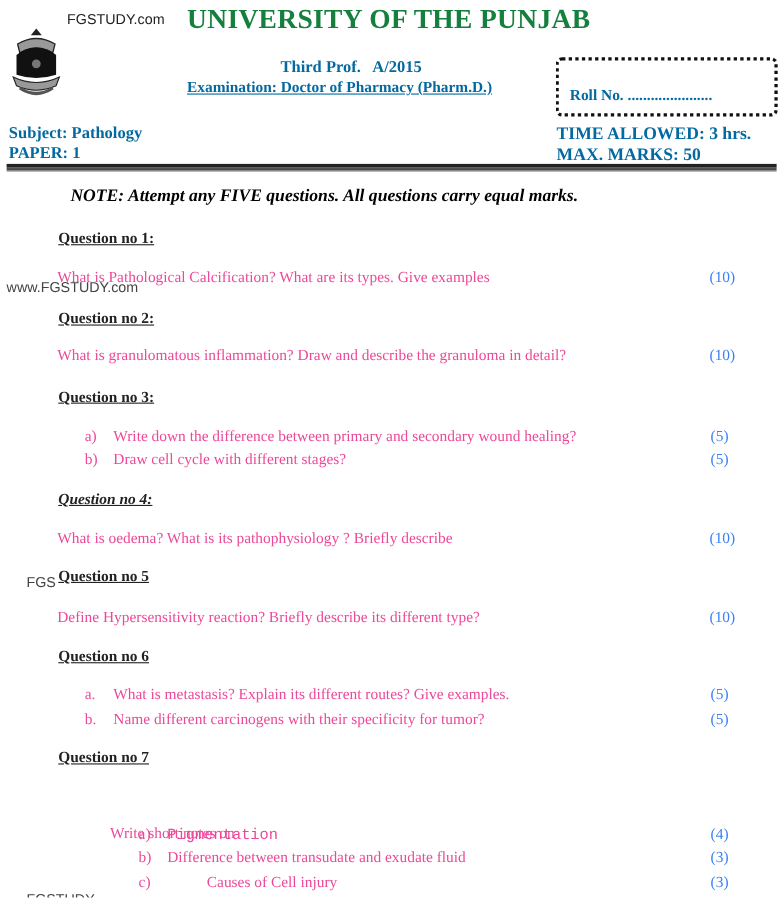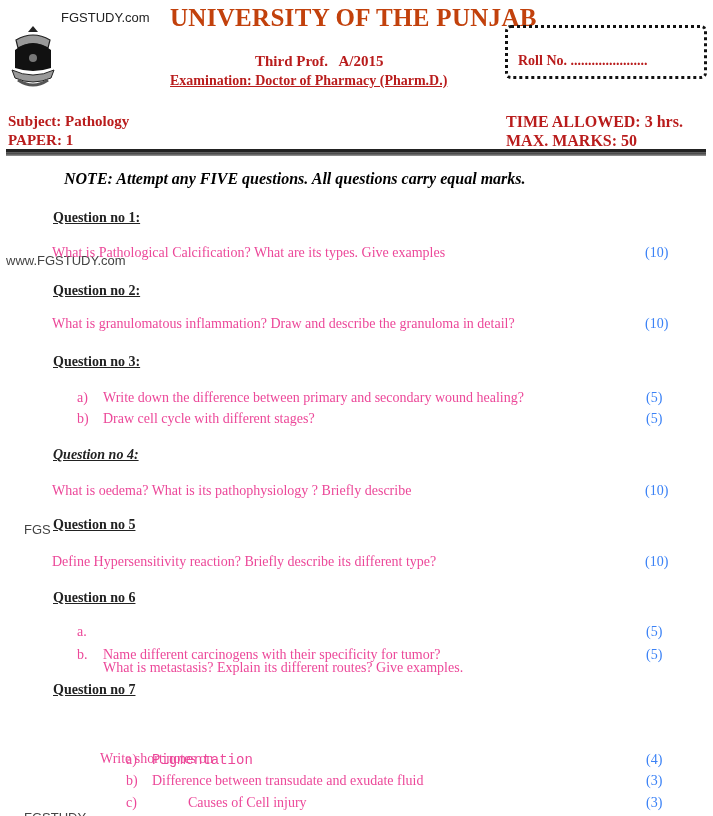--- a/index.html
+++ b/index.html
@@ -2,22 +2,22 @@
 <html><head>
   <meta charset="utf-8">
   <style>
     html, body { margin: 0; padding: 0; background: #ffffff; }
     body {
       width: 713px; height: 816px; position: relative; overflow: hidden;
       font-family: "Liberation Serif", serif; color: #111;
     }
     .abs { position: absolute; white-space: nowrap; }
     .wm { font-family: "Liberation Sans", sans-serif; font-size: 13px; color: #222; font-weight: normal; }
-    .title { font-size: 25px; font-weight: bold; letter-spacing: 0.3px; color: #c2410c; }
-    .hdr { font-size: 15px; font-weight: bold; color: #b91c1c; }
+    .title { font-size: 25px; font-weight: bold; letter-spacing: 0.3px; color: #15803d; }
+    .hdr { font-size: 15px; font-weight: bold; color: #0369a1; }
     .ul { text-decoration: underline; text-align: right; }
     .rollbox {
       border: 3px dotted #111; border-radius: 6px;
     }
     .rule {
       background: linear-gradient(#222 0, #222 3px, #666 3px, #444 5px, #888 6px);
     }
     .note { font-size: 16px; font-weight: bold; font-style: italic; color: #000; }
     .qh { font-size: 14px; font-weight: bold; color: #222; text-decoration: underline; }
     .qt { font-size: 14px; color: #ec4899; }
@@ -36,21 +36,21 @@
     <path d="M4 48 q21 10 42 0 l-3 8 q-18 8 -36 0 z" fill="#999" stroke="#222" stroke-width="1"></path>
     <path d="M10 58 q15 10 30 0" fill="none" stroke="#555" stroke-width="3"></path>
   </svg>
 </div>
 <div class="abs wm" style="left:24px; top:10px;margin-left:37px;">FGSTUDY.com</div>
 
 <div class="abs title" style="left:170px; top:4px;">UNIVERSITY OF THE PUNJAB</div>
 <div class="abs hdr" style="left:255px; top:53px; white-space:pre;">Third Prof.   A/2015</div>
 <div class="abs hdr ul" style="left:170px; top:73px; font-size:14px;">Examination: Doctor of Pharmacy (Pharm.D.)</div>
 
-<div class="abs rollbox" style="left:505px; top:25px; width:196px; height:48px;">
+<div class="abs rollbox" style="left:505px; top:52px; width:196px; height:48px;">
   <span class="abs hdr" style="left:10px; top:25px; font-size:14px;">Roll No. ......................</span>
 </div>
 
 <div class="abs hdr" style="left:8px; top:113px;">Subject: Pathology</div>
 <div class="abs hdr" style="left:8px; top:132px;">PAPER: 1</div>
 <div class="abs hdr" style="left:506px; top:113px; font-size:16px;">TIME ALLOWED: 3 hrs.</div>
 <div class="abs hdr" style="left:506px; top:132px; font-size:16px;">MAX. MARKS: 50</div>
 <div class="abs rule" style="left:6px; top:149px; width:700px; height:7px;"></div>
 
 <div class="abs note" style="left:64px; top:170px;">NOTE: Attempt any FIVE questions. All questions carry equal marks.</div>
@@ -76,21 +76,21 @@
 <div class="abs qt" style="left:52px; top:483px;">What is oedema? What is its pathophysiology ? Briefly describe</div>
 <div class="abs mk" style="left:645px; top:483px;">(10)</div>
 
 <div class="abs wm" style="left:24px; top:522px; color:#444;">FGS</div>
 <div class="abs qh" style="left:53px; top:517px;">Question no 5</div>
 <div class="abs qt" style="left:52px; top:554px;">Define Hypersensitivity reaction? Briefly describe its different type?</div>
 <div class="abs mk" style="left:645px; top:554px;">(10)</div>
 
 <div class="abs qh" style="left:53px; top:590px;">Question no 6</div>
 <div class="abs qt" style="left:77px; top:624px;">a.</div>
-<div class="abs qt" style="left:103px; top:624px;margin-top:36px;">What is metastasis? Explain its different routes? Give examples.</div>
+<div class="abs qt" style="left:103px; top:624px;">What is metastasis? Explain its different routes? Give examples.</div>
 <div class="abs mk" style="left:646px; top:624px;">(5)</div>
 <div class="abs qt" style="left:77px; top:647px;">b.</div>
 <div class="abs qt" style="left:103px; top:647px;">Name different carcinogens with their specificity for tumor?</div>
 <div class="abs mk" style="left:646px; top:647px;">(5)</div>
 
 <div class="abs qh" style="left:53px; top:682px;">Question no 7</div>
 <div class="abs qt" style="left:100px; top:751px;">Write short notes on</div>
 <div class="abs qt" style="left:126px; top:752px;">a)</div>
 <div class="abs qt" style="left:152px; top:752px;font-family:Liberation Mono, monospace;">Pigmentation</div>
 <div class="abs mk" style="left:646px; top:752px;">(4)</div>

